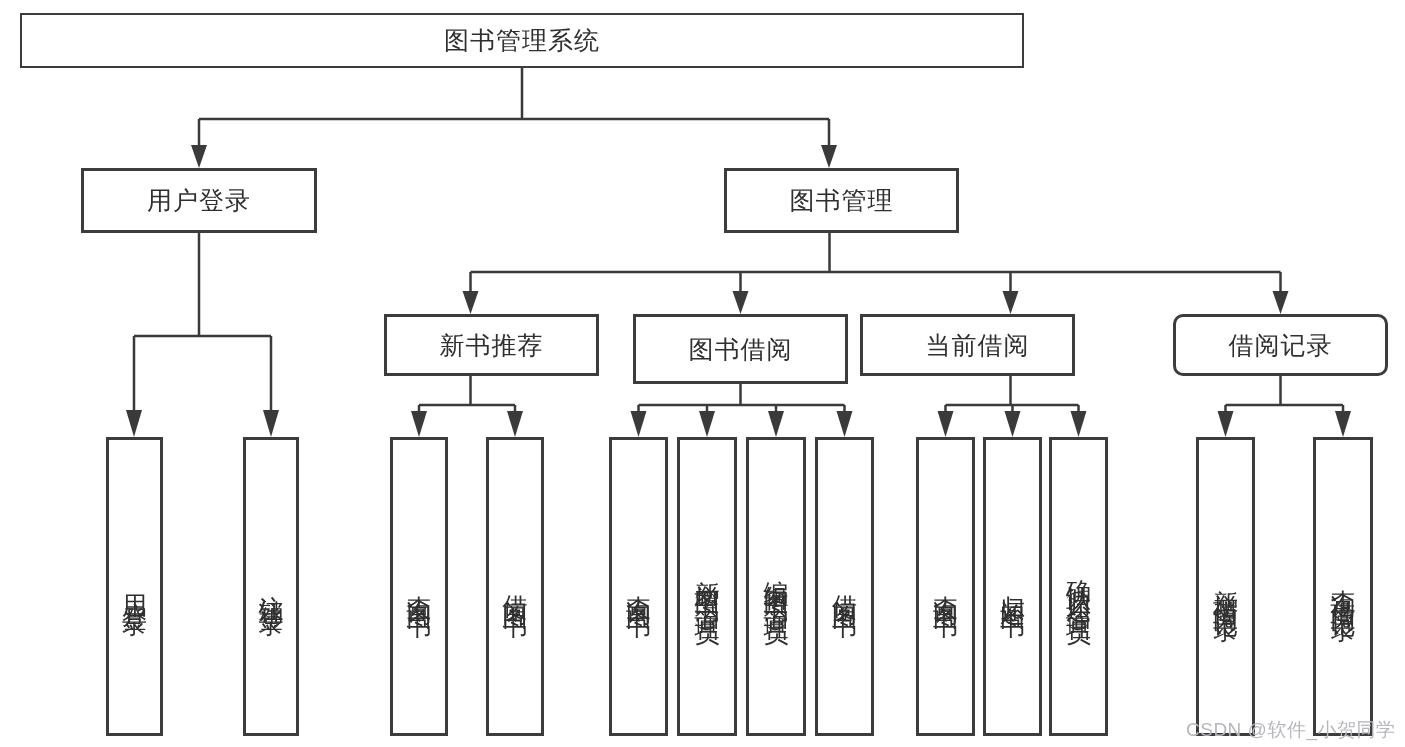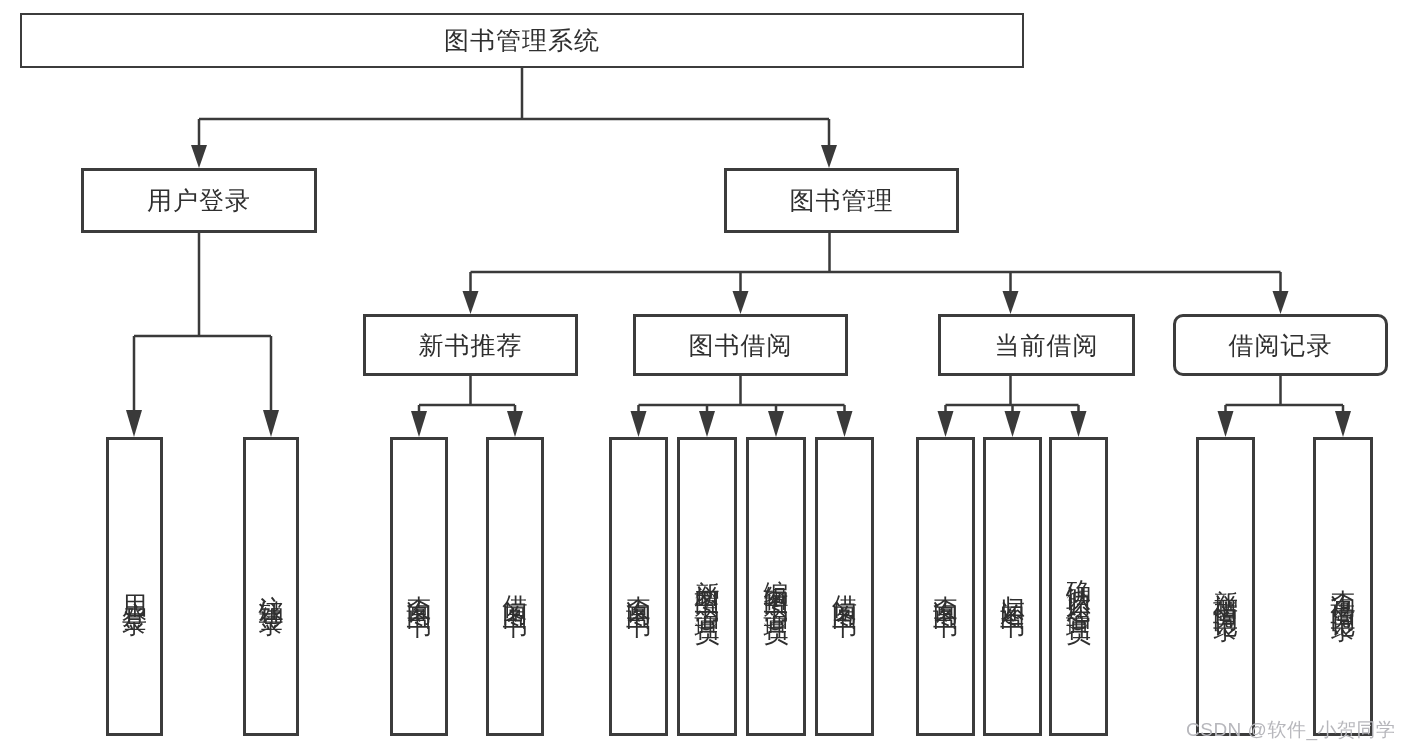--- a/index.html
+++ b/index.html
@@ -100,27 +100,27 @@
     <span>图书管理系统</span>
   </div>
 
   <div class="hbox" style="left:81px; top:168px; width:236px; height:65px;">
     <span>用户登录</span>
   </div>
   <div class="hbox" style="left:724px; top:168px; width:235px; height:65px;">
     <span>图书管理</span>
   </div>
 
-  <div class="hbox" style="left:363px; top:314px; width:215px; height:62px;">
+  <div class="hbox" style="left:384px; top:314px; width:215px; height:62px;">
     <span>新书推荐</span>
   </div>
-  <div class="hbox" style="left:633px; top:314px; width:215px; height:62px;">
+  <div class="hbox" style="left:633px; top:314px; width:215px; height:70px;">
     <span>图书借阅</span>
   </div>
-  <div class="hbox" style="left:938px; top:314px; width:197px; height:62px;padding-left:20px;">
+  <div class="hbox" style="left:860px; top:314px; width:215px; height:62px;padding-left:20px;">
     <span>当前借阅</span>
   </div>
   <div class="hbox" style="left:1173px; top:314px; width:215px; height:62px;border-radius:10px;">
     <span>借阅记录</span>
   </div>
 
   <div class="vbox" style="left:106px; width:57px;">
     <span>用户登录</span>
   </div>
   <div class="vbox" style="left:243px; width:56px;">

